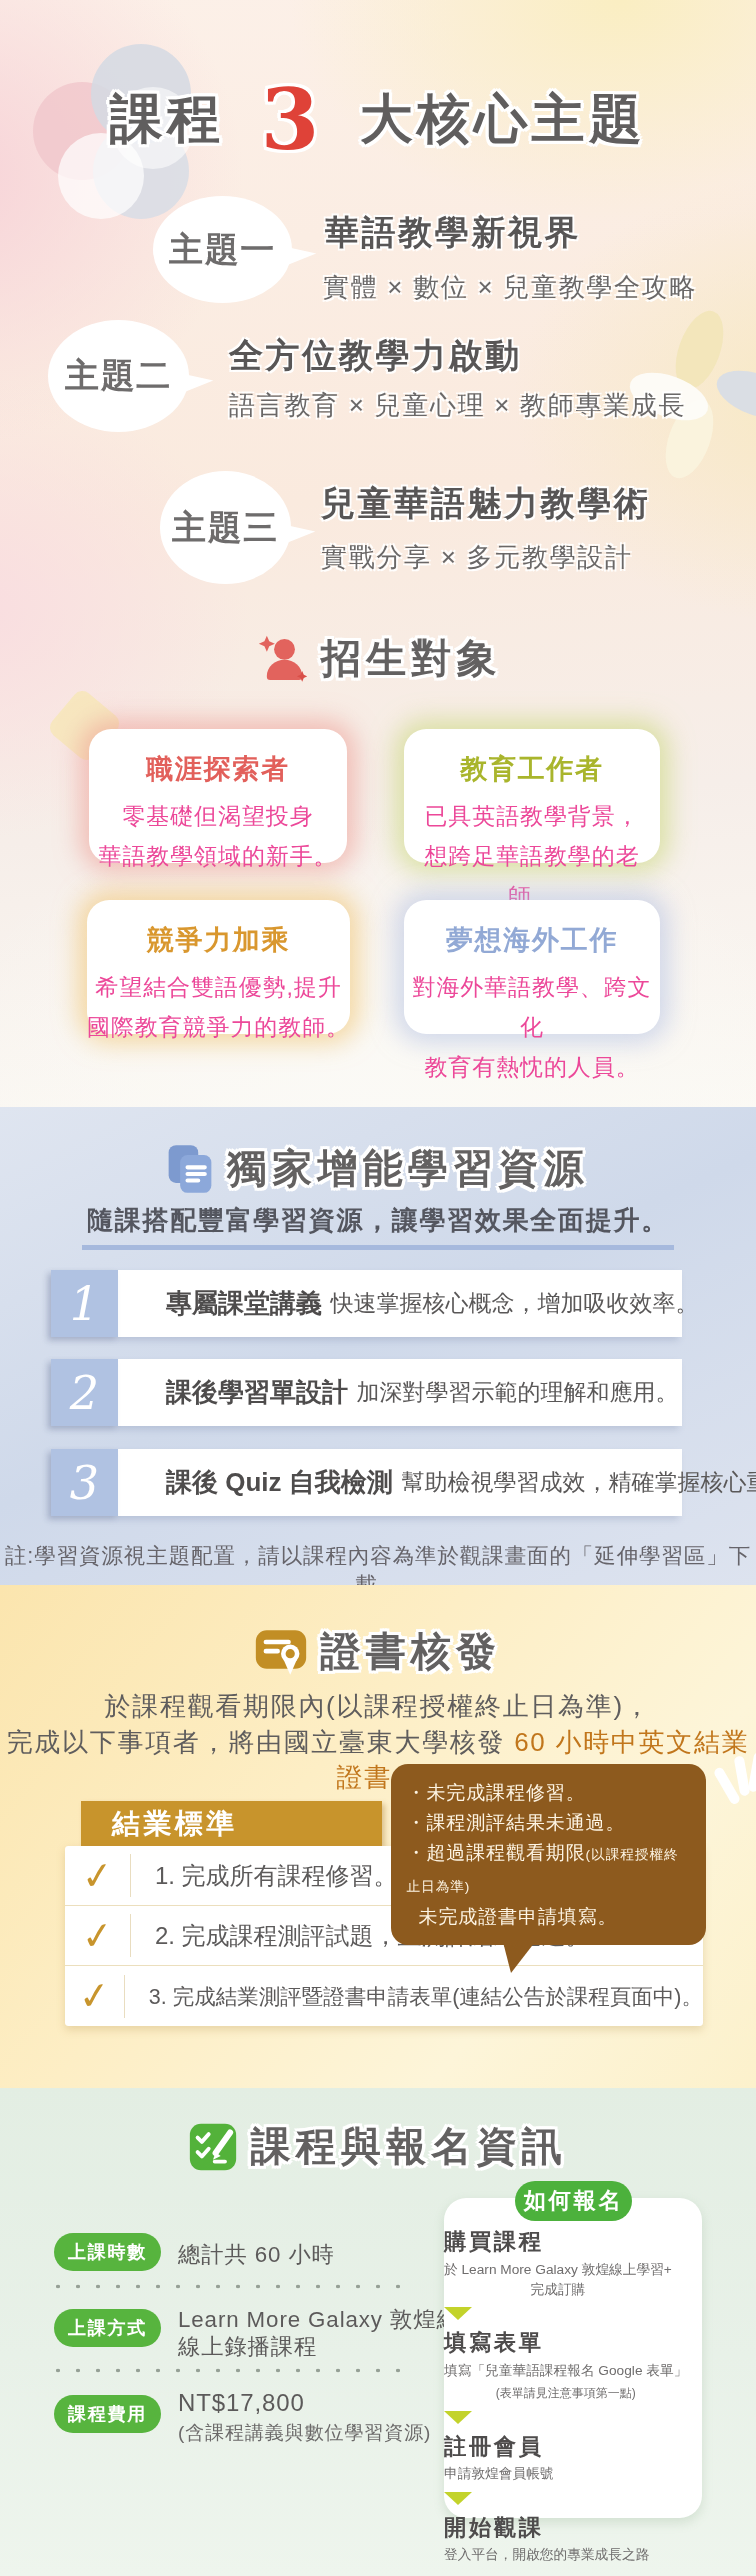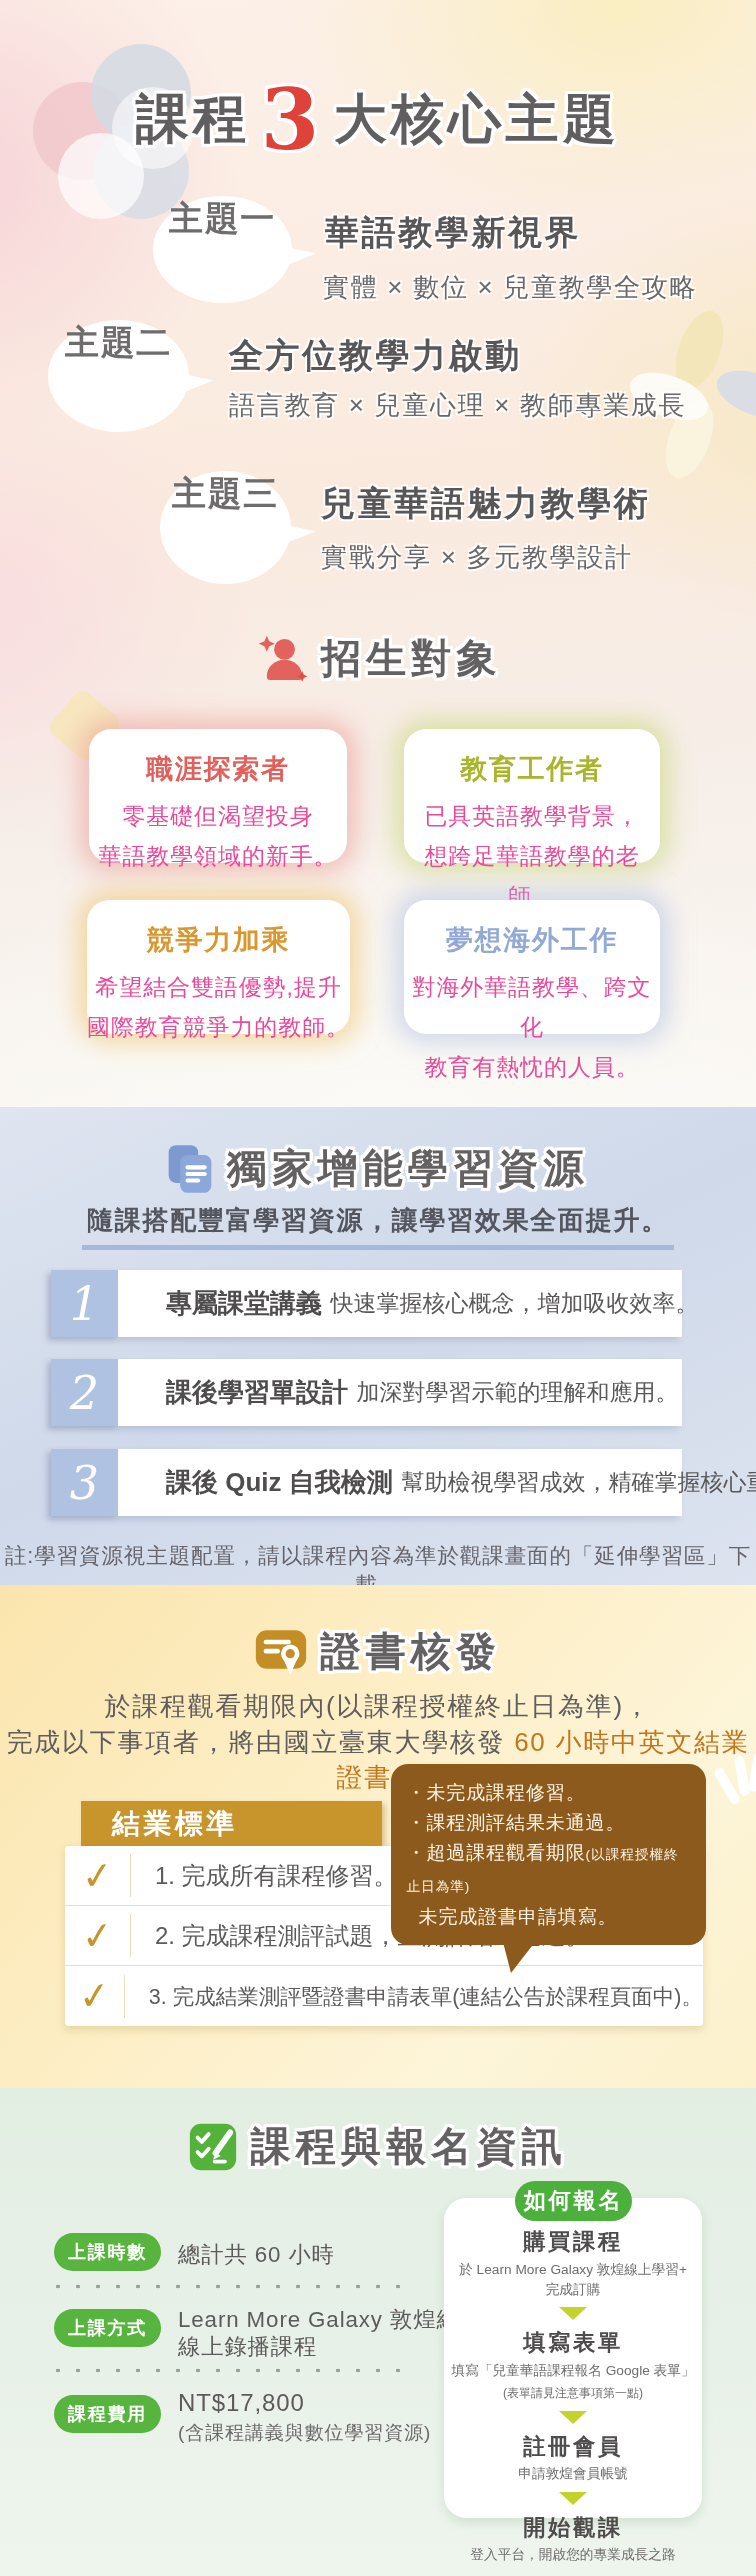--- a/index.html
+++ b/index.html
@@ -18,27 +18,27 @@
   #sec-cert{top:1585px;height:503px;background:linear-gradient(130deg,#fbe5ae 0%,#fdeec5 40%,#fdf5d9 72%,#fcf1cc 100%);}
   #sec-info{top:2088px;height:488px;background:linear-gradient(180deg,#e3eee3 0%,#e8f1e8 55%,#eef5ed 100%);}
 
   .outlined{text-shadow:-2.6px -2.6px 0 #fff,2.6px -2.6px 0 #fff,-2.6px 2.6px 0 #fff,2.6px 2.6px 0 #fff,
             0 -3.4px 0 #fff,0 3.4px 0 #fff,-3.4px 0 0 #fff,3.4px 0 0 #fff;}
   .outlined-sm{text-shadow:-1.7px -1.7px 0 rgba(255,255,255,.92),1.7px -1.7px 0 rgba(255,255,255,.92),
             -1.7px 1.7px 0 rgba(255,255,255,.92),1.7px 1.7px 0 rgba(255,255,255,.92);}
 
   
   .hero-title{top:84px;left:0;width:756px;display:flex;justify-content:center;align-items:center;
-              font-weight:bold;font-size:53px;letter-spacing:4.3px;color:#605e5e;}
+              font-weight:bold;font-size:53px;letter-spacing:4.3px;color:#605e5e;gap:26px;}
   .hero-num{font-family:"DejaVu Serif","Liberation Serif",serif;font-size:84px;color:#df4238;
             margin:0 10.3px;line-height:70px;font-weight:bold;}
   .deco-circle{border-radius:50%;}
 
   
-  .theme-bubble{background:#fff;border-radius:50%;display:flex;align-items:flex-start;justify-content:center;
+  .theme-bubble{background:#fff;border-radius:50%;display:flex;align-items:center;justify-content:center;
                 font-size:34px;font-weight:bold;color:#6e6c6c;letter-spacing:1.7px;}
   .theme-bubble::after{content:"";position:absolute;right:-24px;top:50%;margin-top:-5.2px;
                 border-top:12px solid transparent;border-bottom:6.9px solid transparent;
                 border-left:29px solid #fff;transform:rotate(-10deg);}
   .theme-title{font-size:34px;font-weight:bold;color:#585656;letter-spacing:2.6px;}
   .theme-sub{font-size:26px;color:#6a6868;letter-spacing:1.7px;}
 
   
   .sec-header{left:0;width:756px;display:flex;justify-content:center;align-items:center;gap:13.7px;}
   .sec-header .t{font-size:40px;font-weight:bold;color:#636161;letter-spacing:5.2px;}
@@ -89,21 +89,21 @@
   #doodle span{position:absolute;background:#fff;border-radius:5.2px;width:9.5px;height:40px;}
 
   
   .pill{position:absolute;left:54px;width:107px;height:38px;background:#57b43e;border-radius:19px;color:#fff;
         font-size:18px;font-weight:bold;display:flex;align-items:center;justify-content:center;letter-spacing:1.7px;}
   .info-text{position:absolute;left:178px;font-size:22.3px;color:#5c5a5a;letter-spacing:0.9px;line-height:27px;}
   .dotline{position:absolute;left:48px;width:352px;height:5.2px;
         background-image:radial-gradient(circle,#96a096 1.7px,rgba(0,0,0,0) 2.2px);
         background-size:20px 5.2px;background-repeat:repeat-x;}
   #howto-card{position:absolute;left:444px;top:2198px;width:258px;height:320px;background:#fff;border-radius:22.3px;
-        box-shadow:0 4.3px 10.3px rgba(110,150,110,.2);display:flex;flex-direction:column;align-items:center;
+        box-shadow:0 4.3px 10.3px rgba(110,150,110,.2);display:flex;flex-direction:column;align-items:flex-start;
         padding-top:29px;box-sizing:border-box;text-align:center;z-index:2;}
   #howto-pill{position:absolute;left:515px;top:2181px;width:117px;height:40px;background:#4cb13c;border-radius:20px;
         color:#fff;font-weight:bold;font-size:22.3px;display:flex;align-items:center;justify-content:center;
         letter-spacing:2.6px;z-index:4;}
   .step-title{font-size:22.3px;font-weight:bold;color:#4e4c4c;letter-spacing:2.6px;}
   .step-desc{font-size:13.7px;color:#6f6d6d;line-height:20px;margin-top:2.6px;}
   .step-desc.tiny{font-size:12px;}
   .step-arrow{margin:7.7px 0;border-left:14.6px solid transparent;border-right:14.6px solid transparent;
         border-top:13px solid #c3d32b;width:0;height:0;}
 </style>

